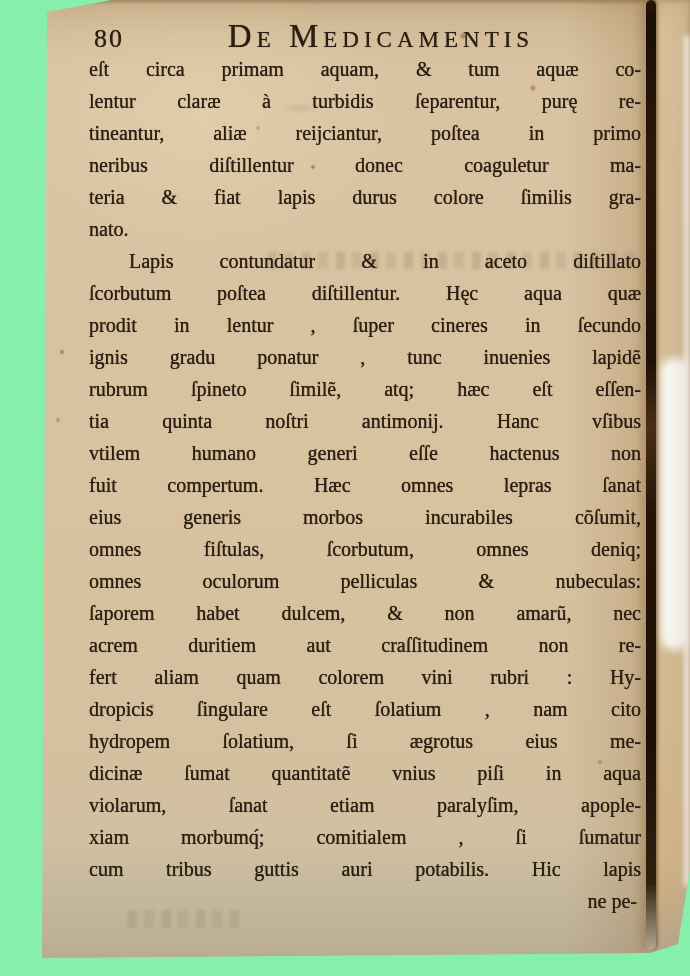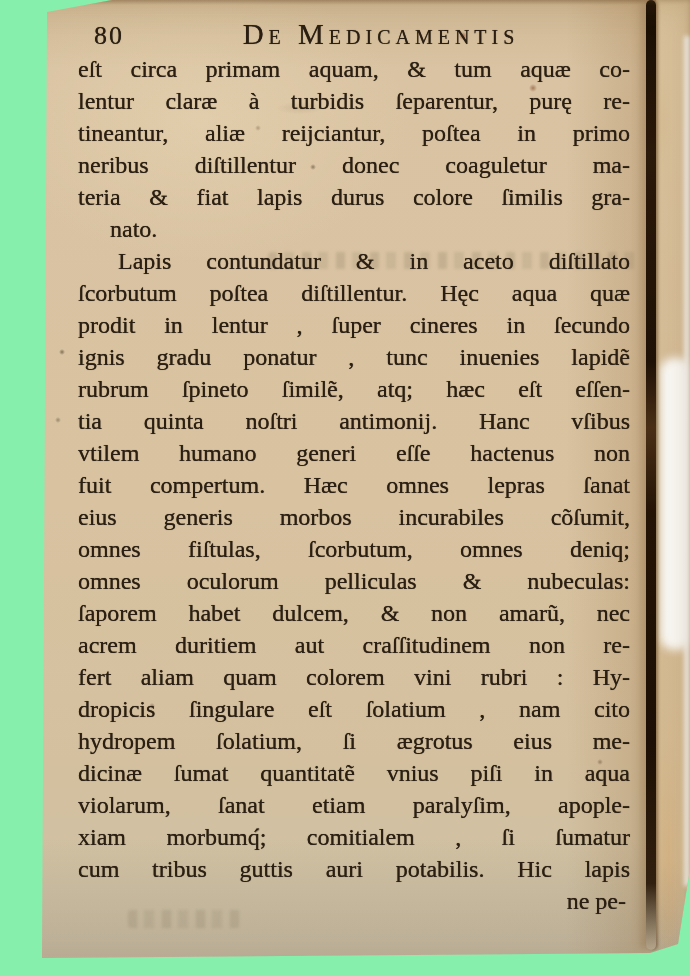--- a/index.html
+++ b/index.html
@@ -105,40 +105,40 @@
   .pagenum {
     width: 56px;
     font-size: 26px;
     letter-spacing: 2px;
   }
   .title {
     flex: 1;
     margin-right: 34px;
     text-align: center;
     font-variant-caps: small-caps;
-    font-size: 29px;
+    font-size: 33px;
     letter-spacing: 5px;
   }
   .text {
     position: absolute;
-    left: 78px; top: 53px; width: 552px;
-    font-size: 24px;
+    left: 89px; top: 53px; width: 552px;
+    font-size: 20px;
     line-height: 32px;
     color: #2a1f12;
     text-shadow: 0 0 .7px rgba(42,31,18,.8), .3px .3px 0 rgba(42,31,18,.3);
   }
   .jline {
     text-align: justify;
     text-align-last: justify;
     -moz-text-align-last: justify;
     height: 32px;
     white-space: normal;
   }
   .para2 .jline:first-child { text-indent: 40px; }
-  .lastline { text-align: left; height: 32px; margin-left: 32px; }
+  .lastline { text-align: left; height: 32px; }
   .catchword { text-align: right; height: 32px; padding-right: 4px; }
 </style>
 </head>
 <body>
 
 <div class="stage">
   <div class="paper">
     <div class="right-strip"></div>
     <div class="gap-white"></div>
     <div class="edge-white"></div>

